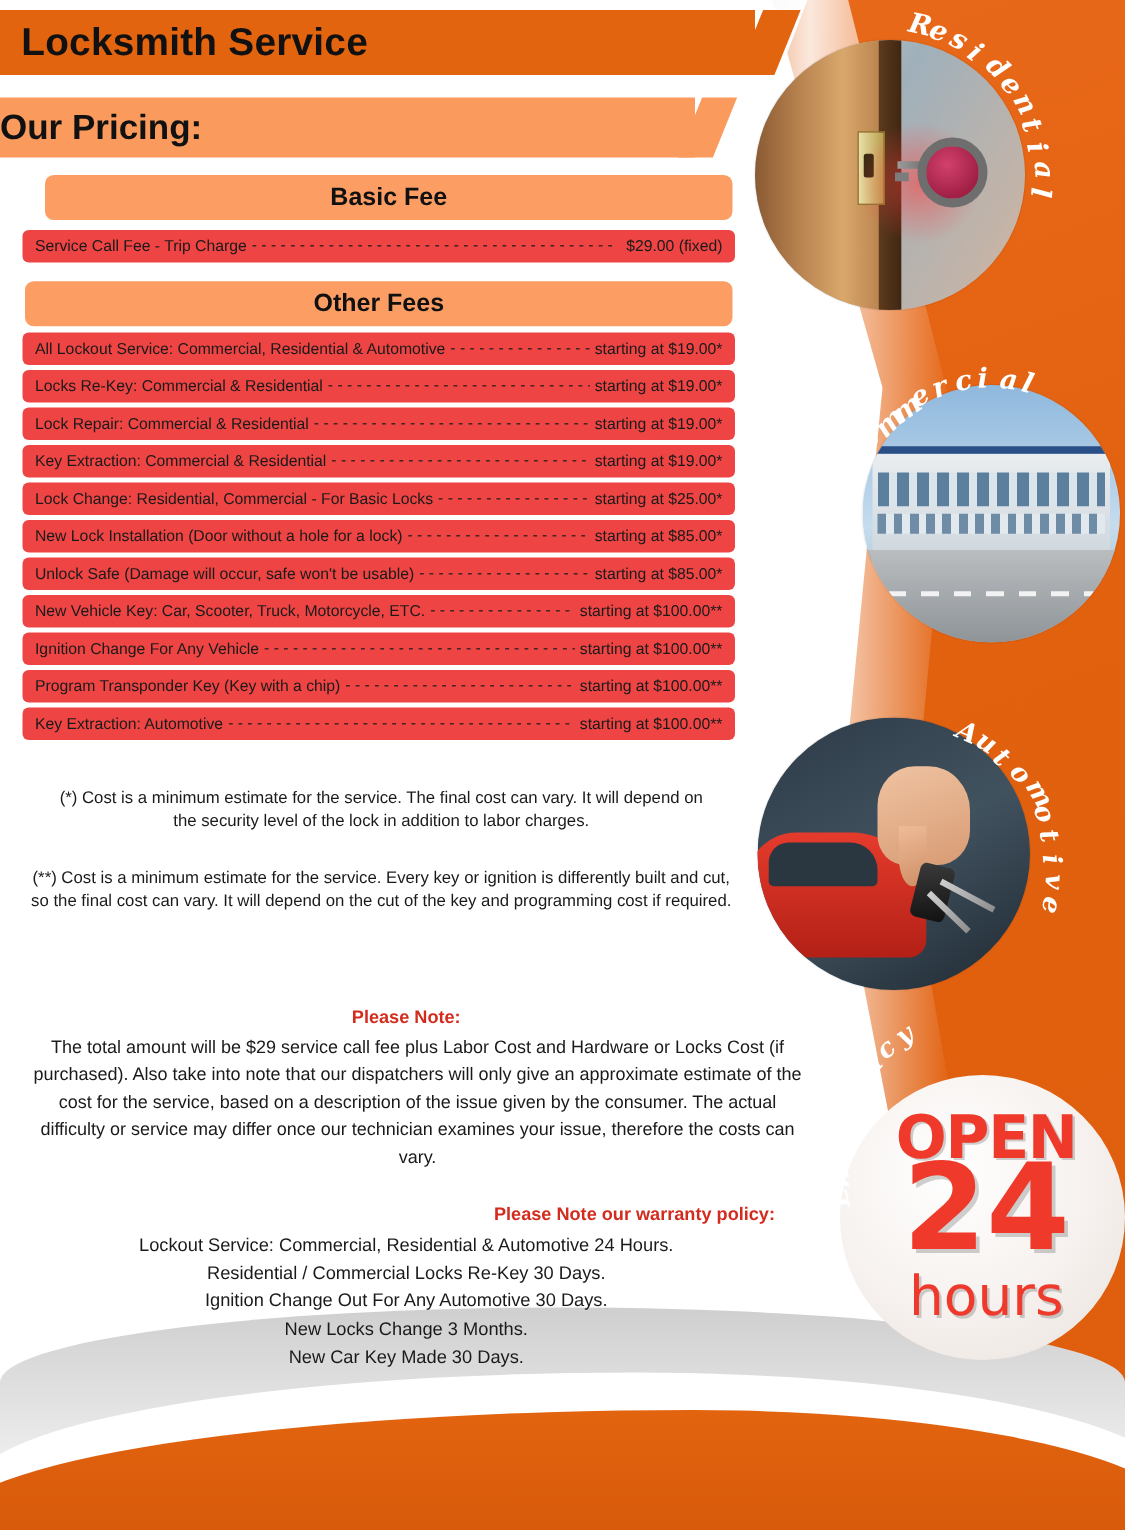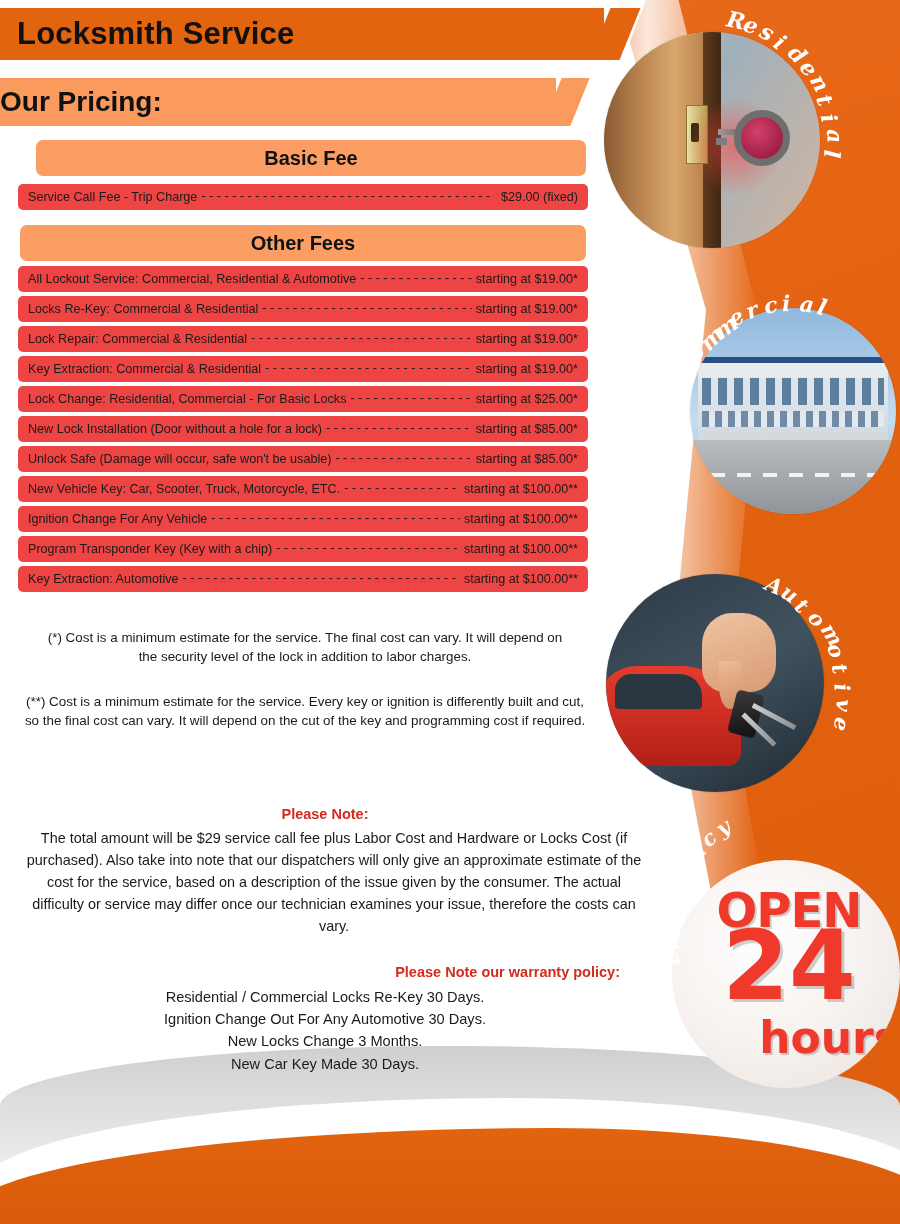--- a/index.html
+++ b/index.html
@@ -396,23 +396,23 @@
     color: #ef3a2b;
     line-height: 1;
     text-shadow: 3px 3px 0 rgba(0,0,0,0.18);
     font-family: "DejaVu Sans", sans-serif;
   }
   #open24 .o-hours {
     position: absolute;
     left: 6px;
     top: 152px;
     width: 222px;
-    text-align: right;
+    text-align: center;
     font-size: 44px;
-    font-weight: bold;
+    font-weight: normal;
     color: #ef3a2b;
     text-shadow: 2px 2px 0 rgba(0,0,0,0.18);
     font-family: "DejaVu Sans", sans-serif;
   }
 
   
   .wave-gray {
     position: absolute;
     left: 0;
     bottom: 58px;
@@ -528,20 +528,21 @@
 </div>
 
 <div class="note-block" id="note-star">(*) Cost is a minimum estimate for the service. The final cost can vary. It will depend on the security level of the lock in addition to labor charges.</div>
 <div class="note-block" id="note-starstar">(**) Cost is a minimum estimate for the service. Every key or ignition is differently built and cut, so the final cost can vary. It will depend on the cut of the key and programming cost if required.</div>
 
 <div class="please-note-title" id="please-note-title">Please Note:</div>
 <div id="please-note-body">The total amount will be $29 service call fee plus Labor Cost and Hardware or Locks Cost (if purchased). Also take into note that our dispatchers will only give an approximate estimate of the cost for the service, based on a description of the issue given by the consumer. The actual difficulty or service may differ once our technician examines your issue, therefore the costs can vary.</div>
 
 <div class="please-note-title" id="warranty-title">Please Note our warranty policy:</div>
 <div id="warranty-list">
+  <div>Lockout Service: Commercial, Residential &amp; Automotive 24 Hours.</div>
   <div>Residential / Commercial Locks Re-Key 30 Days.</div>
   <div>Ignition Change Out For Any Automotive 30 Days.</div>
   <div>New Locks Change 3 Months.</div>
   <div>New Car Key Made 30 Days.</div>
 </div>
 
 <div class="photo-circle" id="photo-residential">
   <div class="res-bg"></div>
   <div class="res-door"></div>
   <div class="res-doorframe"></div>

